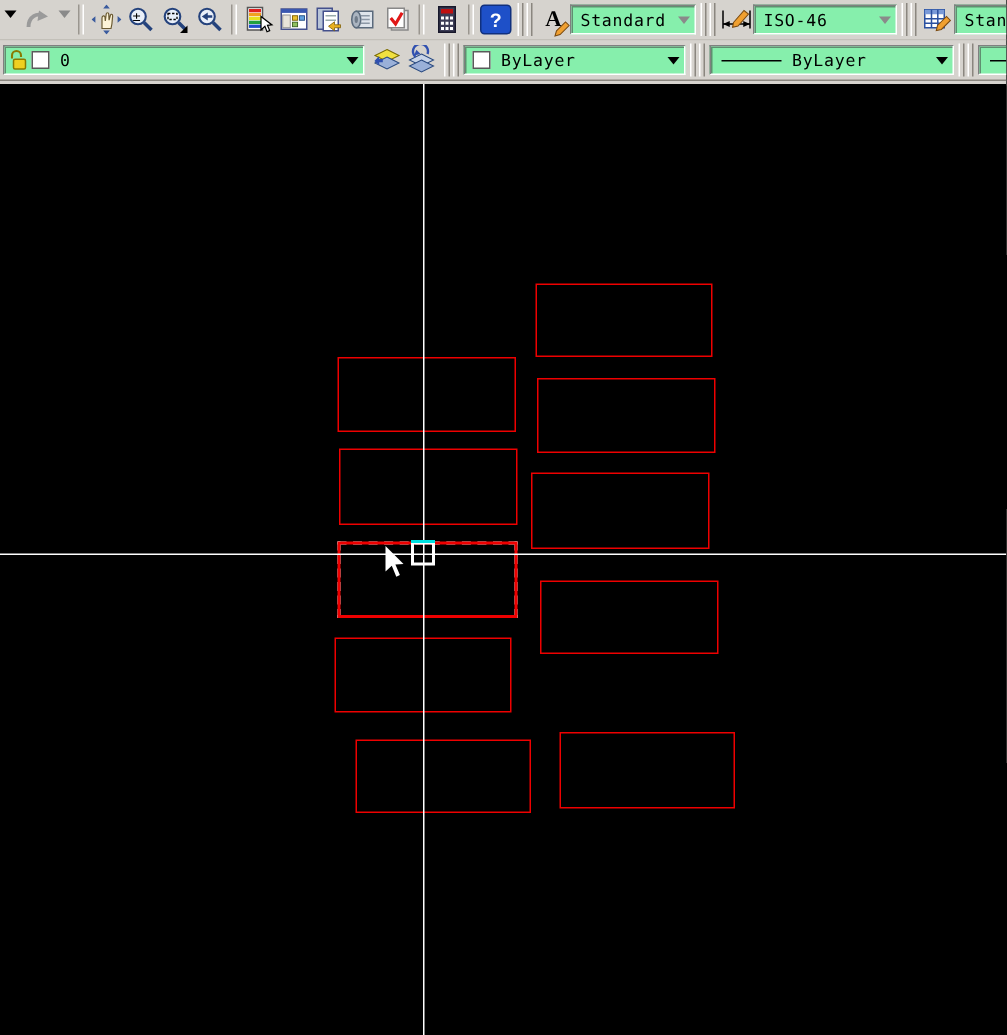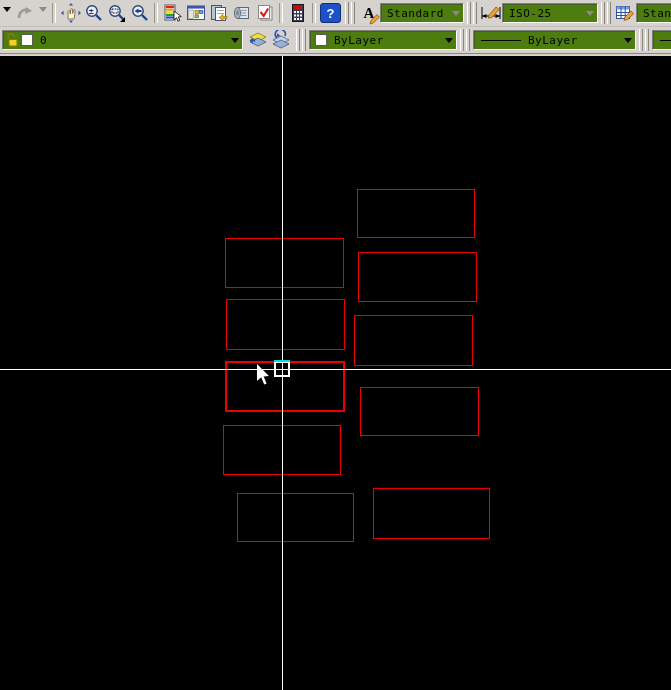--- a/index.html
+++ b/index.html
@@ -19,21 +19,21 @@
   .grip{flex:0 0 auto;display:flex;gap:2px;margin:0 3px;height:22px;}
   .grip i{display:block;width:2px;height:22px;background:#d6d3ce;
           border-left:1px solid #fff;border-right:1px solid #8a867f;}
 
   .tri{display:inline-block;width:0;height:0;border:4px solid transparent;
        border-top:5px solid #000;margin-top:5px;}
   .tri.gray{border-top-color:#8a8a8a;}
   .ddarrow{flex:0 0 auto;width:13px;height:23px;display:flex;justify-content:center;}
 
   
-  .combo{flex:0 0 auto;height:20px;background:#4d7c0f;display:flex;align-items:center;
+  .combo{flex:0 0 auto;height:20px;background:#86efac;display:flex;align-items:center;
          border:1px solid;border-color:#808080 #ffffff #ffffff #808080;
          box-shadow:inset 1px 1px 0 rgba(64,64,64,.55);padding:0 3px;box-sizing:border-box;}
   .combo .label{flex:1 1 auto;font-family:"DejaVu Sans Mono",monospace;font-size:11px;color:#000;
                 letter-spacing:.5px;overflow:hidden;padding-left:3px;}
   .combo .arrow{flex:0 0 auto;margin-left:2px;}
   .swatch{flex:0 0 auto;width:10px;height:10px;background:#fff;border:1px solid #5a5a5a;margin:0 4px 0 2px;}
   .ltline{flex:0 0 auto;width:40px;height:0;border-top:1px solid #000;margin:0 4px;}
 
   .glyph-help{width:19px;height:18px;background:#1e50c8;border:1px solid #10307e;border-radius:3px;
               color:#fff;font-weight:bold;font-size:13px;display:flex;align-items:center;justify-content:center;}
@@ -216,21 +216,21 @@
         <line x1="2" y1="4" x2="2" y2="16" stroke="#000"></line>
         <line x1="20" y1="4" x2="20" y2="16" stroke="#000"></line>
         <line x1="2" y1="13" x2="20" y2="13" stroke="#000"></line>
         <path d="M2 13 l4.5-2 v4 Z" fill="#000"></path>
         <path d="M20 13 l-4.5-2 v4 Z" fill="#000"></path>
         <path d="M9 12 l7-8 3 2.4 -7 8 -3.6 .8z" fill="#f0a030" stroke="#7a4a10" stroke-width=".7"></path>
       </svg>
     </span>
 
     <div class="combo" style="width:96px">
-      <span class="label">ISO-25</span>
+      <span class="label">ISO-46</span>
       <i class="tri gray arrow"></i>
     </div>
 
     <span class="grip">
         <i></i>
         <i></i>
       </span>
 
     <span class="icon-wrap">
       <svg width="20" height="20" viewBox="0 0 20 20">

